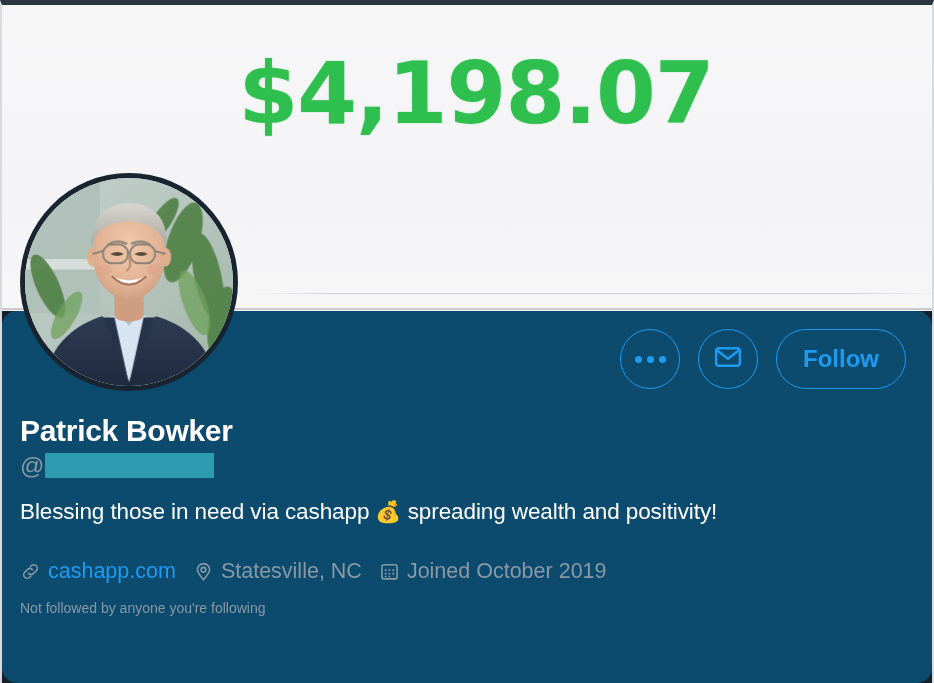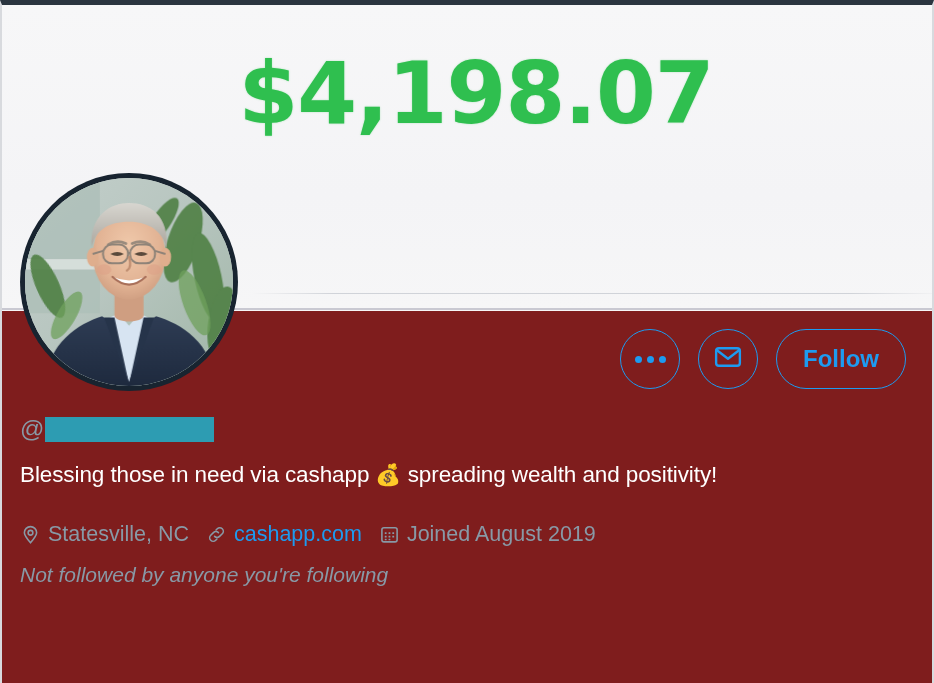--- a/index.html
+++ b/index.html
@@ -66,21 +66,22 @@
     opacity: .75;
   }
 
   
   .profile-body {
     position: absolute;
     top: 306px;
     left: 0;
     width: 100%;
     bottom: 0;
-    background: #7f1d1d;
+    background: #0c4a6e;
+    border-radius: 15px;
   }
 
   
   .avatar-wrap {
     position: absolute;
     left: 18px;
     top: 168px;
     width: 218px;
     height: 218px;
     border-radius: 50%;
@@ -219,22 +220,21 @@
     font-size: 21.5px;
     color: #8899A6;
     margin-bottom: 17px;
   }
   .stat { margin-right: 28px; cursor: pointer; }
   .stat b { color: #ffffff; font-weight: 700; }
   .stat span { color: #8899A6; }
 
   .followed-note {
     color: #8899A6;
-    font-size: 21px;
-    font-style: italic;
+    font-size: 14px;
   }
 </style>
 </head>
 <body>
 
 <div class="screenshot">
 
   <div class="banner">
     <div class="banner-amount">$4,198.07</div>
     <div class="banner-rule"></div>
@@ -262,69 +262,70 @@
         </span>
       </div>
 
       <div class="follow-btn">
         <span>Follow</span>
       </div>
     </div>
 
     <div class="info">
 
+      <div class="display-name">Patrick Bowker</div>
 
       <div class="handle-row">
         <span class="at-sign">@</span>
         <span class="handle-redaction"></span>
       </div>
 
       <div class="bio">
         <span>Blessing those in need via cashapp </span><span class="emoji">💰</span><span> spreading wealth and positivity!</span>
       </div>
 
       <div class="meta-row">
+
+        <div class="meta-item">
+          <span class="mi-icon">
+            <svg width="21" height="21" viewBox="0 0 24 24" fill="none" stroke="#8899A6" stroke-width="1.8" stroke-linecap="round" stroke-linejoin="round">
+              <path d="M9.8 14.2a4 4 0 0 0 5.7 0l3.1-3.1a4 4 0 0 0-5.7-5.7l-1.4 1.4"></path>
+              <path d="M14.2 9.8a4 4 0 0 0-5.7 0l-3.1 3.1a4 4 0 0 0 5.7 5.7l1.4-1.4"></path>
+            </svg>
+          </span>
+          <span class="link">cashapp.com</span>
+        </div>
 
         <div class="meta-item">
           <span class="mi-icon">
             <svg width="21" height="21" viewBox="0 0 24 24" fill="none" stroke="#8899A6" stroke-width="1.8" stroke-linecap="round" stroke-linejoin="round">
               <path d="M12 21.5c4.2-5 7-8.2 7-11.5a7 7 0 1 0-14 0c0 3.3 2.8 6.5 7 11.5z"></path>
               <circle cx="12" cy="10" r="2.7"></circle>
             </svg>
           </span>
           <span>Statesville, NC</span>
-        </div>
-
-        <div class="meta-item">
-          <span class="mi-icon">
-            <svg width="21" height="21" viewBox="0 0 24 24" fill="none" stroke="#8899A6" stroke-width="1.8" stroke-linecap="round" stroke-linejoin="round">
-              <path d="M9.8 14.2a4 4 0 0 0 5.7 0l3.1-3.1a4 4 0 0 0-5.7-5.7l-1.4 1.4"></path>
-              <path d="M14.2 9.8a4 4 0 0 0-5.7 0l-3.1 3.1a4 4 0 0 0 5.7 5.7l1.4-1.4"></path>
-            </svg>
-          </span>
-          <span class="link">cashapp.com</span>
         </div>
 
         <div class="meta-item">
           <span class="mi-icon">
             <svg width="21" height="21" viewBox="0 0 24 24" fill="none" stroke="#8899A6" stroke-width="1.8">
               <rect x="3.3" y="4.2" width="17.4" height="16.2" rx="2.4"></rect>
               <g fill="#8899A6" stroke="none">
                 <rect x="6.6" y="9.4" width="2.1" height="2.1" rx="0.4"></rect>
                 <rect x="10.9" y="9.4" width="2.1" height="2.1" rx="0.4"></rect>
                 <rect x="15.2" y="9.4" width="2.1" height="2.1" rx="0.4"></rect>
                 <rect x="6.6" y="13.3" width="2.1" height="2.1" rx="0.4"></rect>
                 <rect x="10.9" y="13.3" width="2.1" height="2.1" rx="0.4"></rect>
                 <rect x="15.2" y="13.3" width="2.1" height="2.1" rx="0.4"></rect>
                 <rect x="6.6" y="16.9" width="2.1" height="1.7" rx="0.4"></rect>
                 <rect x="10.9" y="16.9" width="2.1" height="1.7" rx="0.4"></rect>
               </g>
             </svg>
           </span>
-          <span>Joined August 2019</span>
+          <span>Joined October 2019</span>
         </div>
       </div>
 
 
       <div class="followed-note">Not followed by anyone you're following</div>
     </div>
   </div>
 
   <div class="avatar-wrap">
     <div class="avatar">

